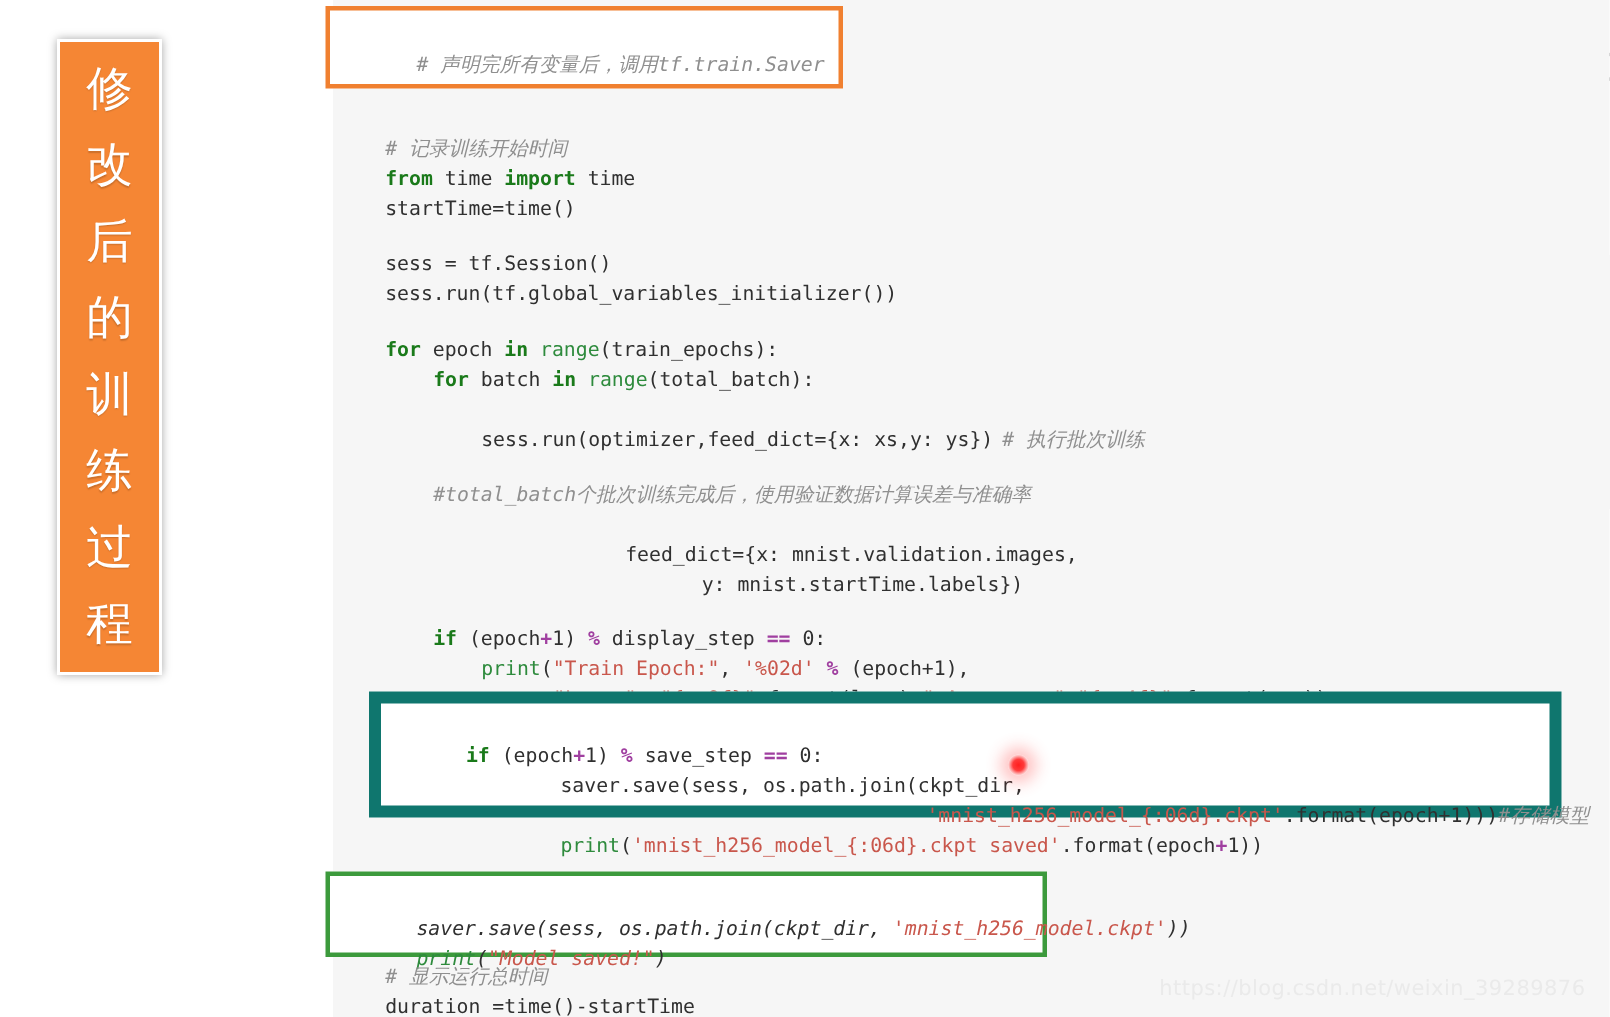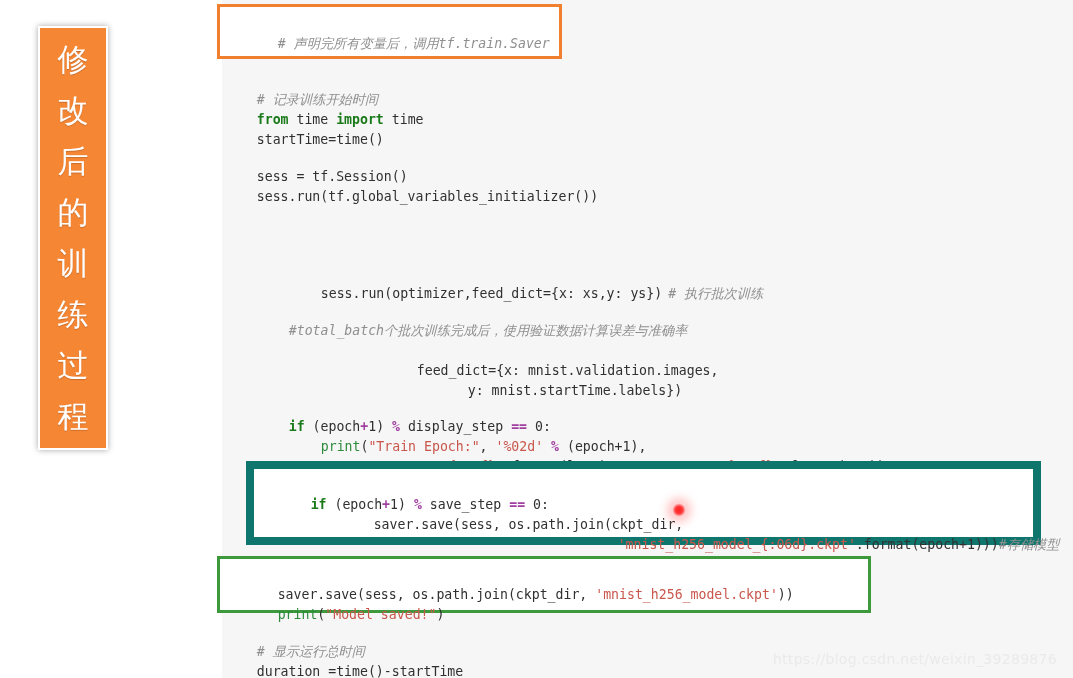--- a/index.html
+++ b/index.html
@@ -72,22 +72,23 @@
   .hl-box{position:absolute;box-sizing:border-box;background:#ffffff;}
   #box-saver-decl{
     left:-5px;top:4px;width:345px;height:55px;
     border:3px solid #F08030;
   }
   #box-save-step{
     left:24px;top:461px;width:795px;height:84px;
     border:8px solid #0f766e;
   }
   #box-model-saved{
-    left:-5px;top:556px;width:654px;height:57px;
+    left:-5px;top:581px;width:481px;height:57px;
     border:3px solid #3C9A3C;
+    font-style:italic;
   }
 
   
   #click-marker{
     position:absolute;left:450px;top:503px;
     width:14px;height:14px;border-radius:50%;
     background:radial-gradient(circle,#ff1f1f 0%,#ff3b3b 38%,rgba(255,70,70,.45) 60%,rgba(255,90,90,0) 78%);
     box-shadow:0 0 10px 5px rgba(255,60,60,.30);
   }
 
@@ -141,20 +142,26 @@
   <div class="code line" style="top:110px;left:3px;">
     <span>startTime=time()</span>
   </div>
   <div class="code line" style="top:147px;left:3px;">
     <span>sess = tf.Session()</span>
   </div>
   <div class="code line" style="top:167px;left:3px;">
     <span>sess.run(tf.global_variables_initializer())</span>
   </div>
 
+  <div class="code line" style="top:204px;left:3px;">
+    <span class="kw">for</span><span> epoch </span><span class="kw">in</span><span class="bi"> range</span><span>(train_epochs):</span>
+  </div>
+  <div class="code line" style="top:224px;left:35px;">
+    <span class="kw">for</span><span> batch </span><span class="kw">in</span><span class="bi"> range</span><span>(total_batch):</span>
+  </div>
   <div class="code line" style="top:264px;left:67px;">
     <span>sess.run(optimizer,feed_dict={x: xs,y: ys})</span><span class="cmt-cn" style="padding-left:6px;"># 执行批次训练</span>
   </div>
 
   <div class="code line" style="top:301px;left:35px;">
     <span class="cmt-cn">#total_batch个批次训练完成后，使用验证数据计算误差与准确率</span>
   </div>
   <div class="code line" style="top:341px;left:163px;">
     <span>feed_dict={x: mnist.validation.images,</span>
   </div>

